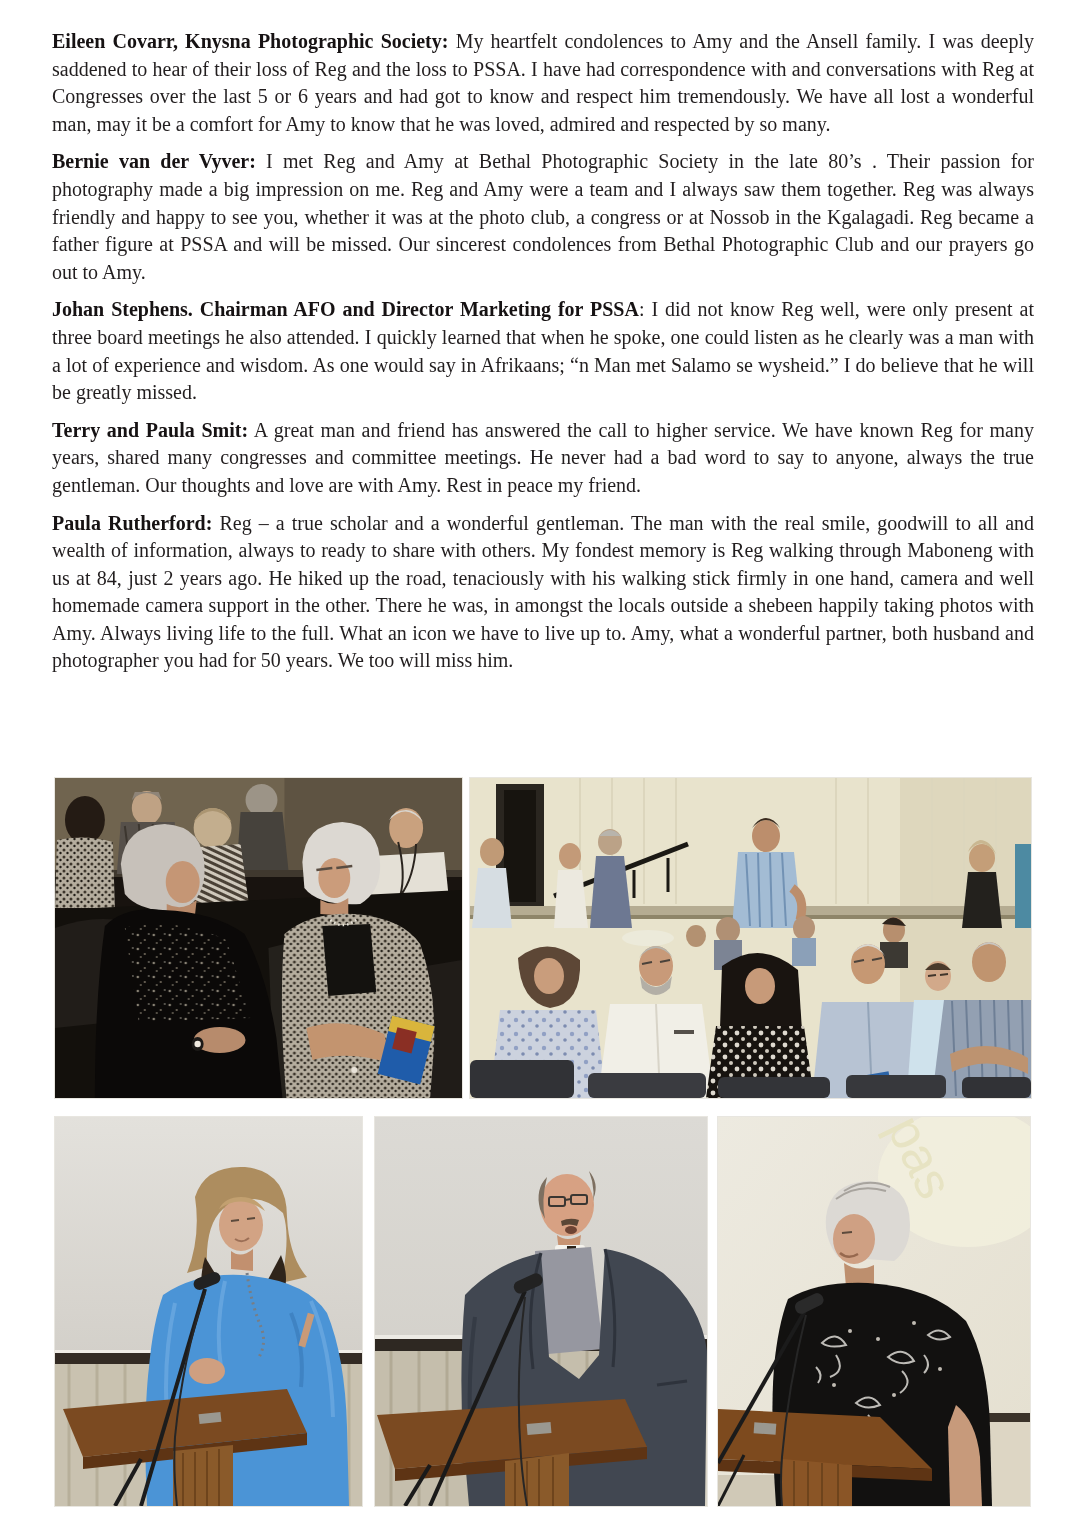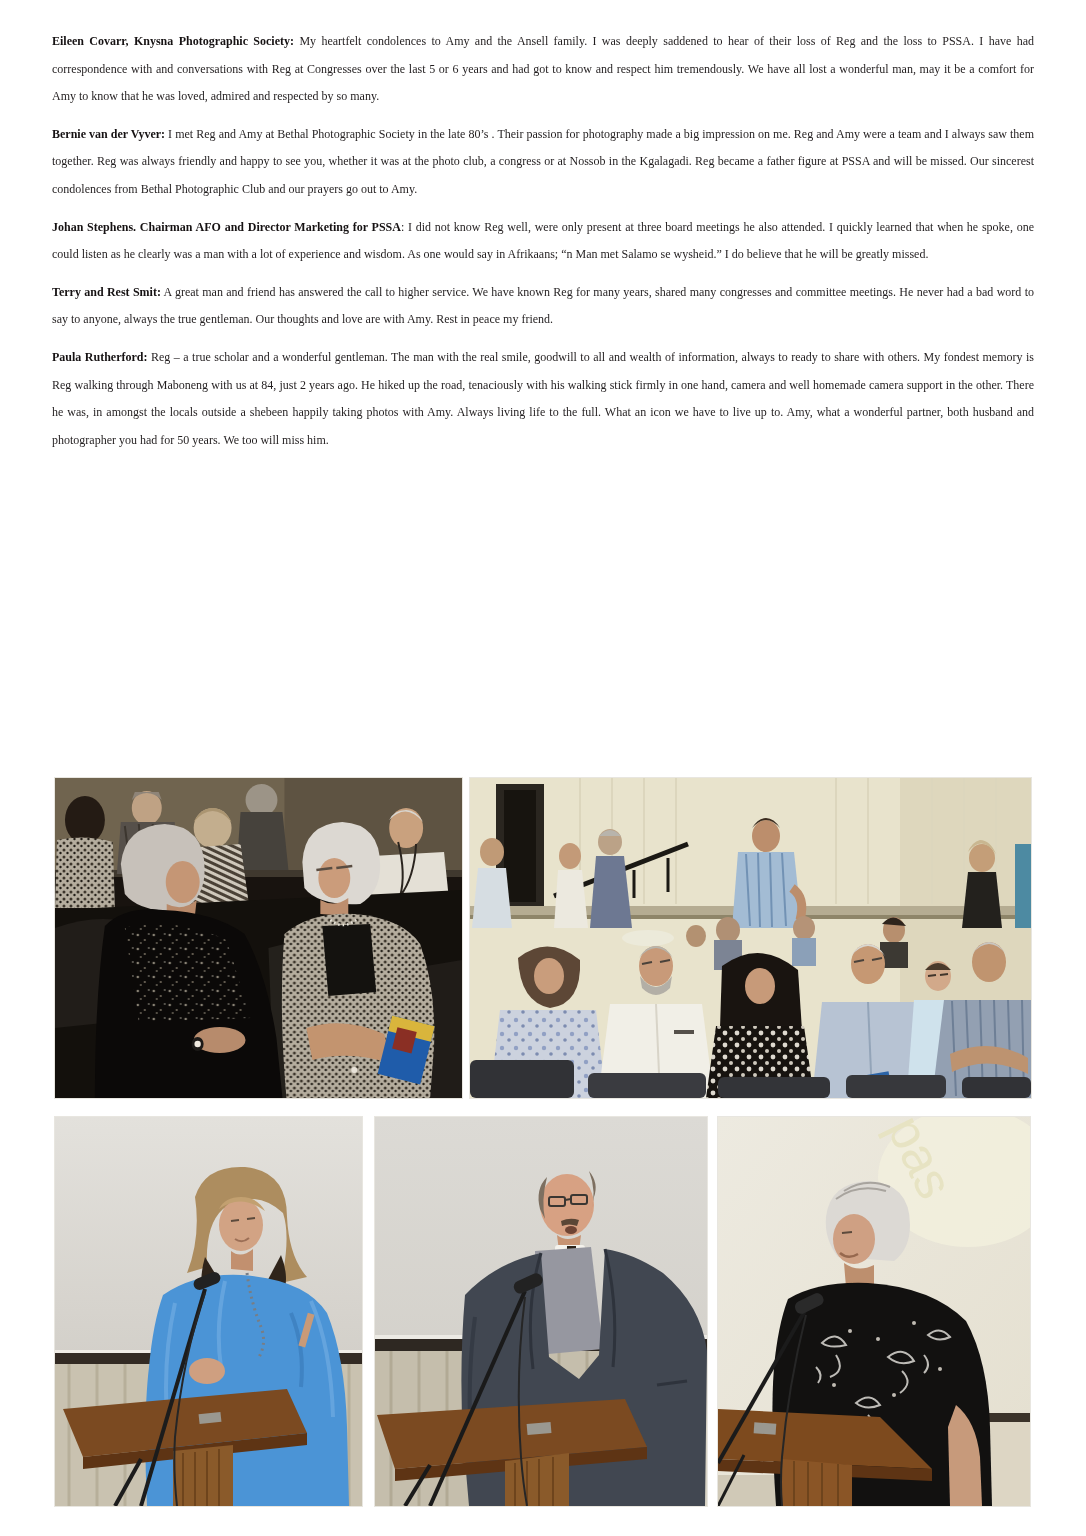--- a/index.html
+++ b/index.html
@@ -1,39 +1,39 @@
 <!DOCTYPE html>
 <html lang="en"><head>
 <meta charset="utf-8">
 <style>
   html,body{margin:0;padding:0;background:#ffffff;}
   .page{position:relative;width:1086px;height:1536px;background:#ffffff;overflow:hidden;
         font-family:"Liberation Serif", serif;}
   .text-col{position:absolute;left:52px;top:28px;width:982px;height:748px;overflow:hidden;
-        font-size:12px;line-height:27.6px;color:#221e1f;text-align:justify;hyphens:auto;}
+        font-size:20px;line-height:27.6px;color:#221e1f;text-align:justify;hyphens:auto;}
   .tribute{margin:0 0 10px 0;}
   .tribute strong{font-weight:bold;color:#161213;}
   .photo{position:absolute;outline:1px solid #e8e6e0;background:#fff;margin:0;padding:0;}
   .photo svg{display:block;width:100%;height:100%;}
   .ph1{left:55px;top:778px;width:407px;height:320px;}
   .ph2{left:470px;top:778px;width:561px;height:320px;}
   .ph3{left:55px;top:1117px;width:307px;height:389px;}
   .ph4{left:375px;top:1117px;width:332px;height:389px;}
   .ph5{left:718px;top:1117px;width:312px;height:389px;}
 </style>
 </head>
 <body>
 
 <div class="page">
 
   <div class="text-col">
     <p class="tribute"><strong>Eileen Covarr, Knysna Photographic Society:</strong><span> My heartfelt condolences to Amy and the Ansell family.  I was deeply saddened to hear of their loss of Reg and the loss to PSSA.  I have had correspondence with and conversations with Reg at Congresses over the last 5 or 6 years and had got to know and respect him tremendously.   We have all lost a wonderful man, may it be a comfort for Amy to know that he was loved, admired and respected by so many.</span></p>
     <p class="tribute"><strong>Bernie van der Vyver:</strong><span> I met Reg and Amy at Bethal Photographic Society in the late 80’s . Their passion for photography made a big impression on me.  Reg and Amy were a team and I always saw them together. Reg was always friendly and happy to see you, whether it was at the photo club, a congress or at Nossob in the Kgalagadi.  Reg became a father figure at PSSA and will be missed.  Our sincerest condolences from Bethal Photographic Club and our prayers go out to Amy.</span></p>
     <p class="tribute"><strong>Johan Stephens. Chairman AFO and Director Marketing for PSSA</strong><span>: I did not know Reg well, were only present at three board meetings he also attended. I quickly learned that when he spoke, one could listen as he clearly was a man with a lot of experience and wisdom. As one would say in Afrikaans; “n Man met Salamo se wysheid.”   I do believe that he will be greatly missed.</span></p>
-    <p class="tribute"><strong>Terry and Rest Smit:</strong><span> A great man and friend has answered the call to higher service.  We have known Reg for many years, shared many congresses and committee meetings.  He never had a bad word to say to anyone, always the true gentleman.  Our thoughts and love are with Amy.  Rest in peace my friend.</span></p>
+    <p class="tribute"><strong>Terry and Paula Smit:</strong><span> A great man and friend has answered the call to higher service.  We have known Reg for many years, shared many congresses and committee meetings.  He never had a bad word to say to anyone, always the true gentleman.  Our thoughts and love are with Amy.  Rest in peace my friend.</span></p>
     <p class="tribute"><strong>Paula Rutherford:</strong><span> Reg – a true scholar and a wonderful gentleman. The man with the real smile, goodwill to all and wealth of information, always to ready to share with others. My fondest memory is Reg walking through Maboneng with us at 84, just 2 years ago. He hiked up the road, tenaciously with his walking stick firmly in one hand, camera and well homemade camera support in the other. There he was, in amongst the locals outside a shebeen happily taking photos with Amy. Always living life to the full. What an icon we have to live up to. Amy, what a wonderful partner, both husband and photographer you had for 50 years. We too will miss him.</span></p>
   </div>
 
   <figure class="photo ph1">
     <svg viewBox="0 0 408 320" preserveAspectRatio="none">
       <defs>
         <pattern id="p1m" width="7" height="7" patternUnits="userSpaceOnUse">
           <rect width="7" height="7" fill="#b5ad9e"></rect>
           <circle cx="2" cy="2" r="1.5" fill="#3b342a"></circle>
           <circle cx="5.5" cy="5" r="1.2" fill="#1e1a14"></circle>

